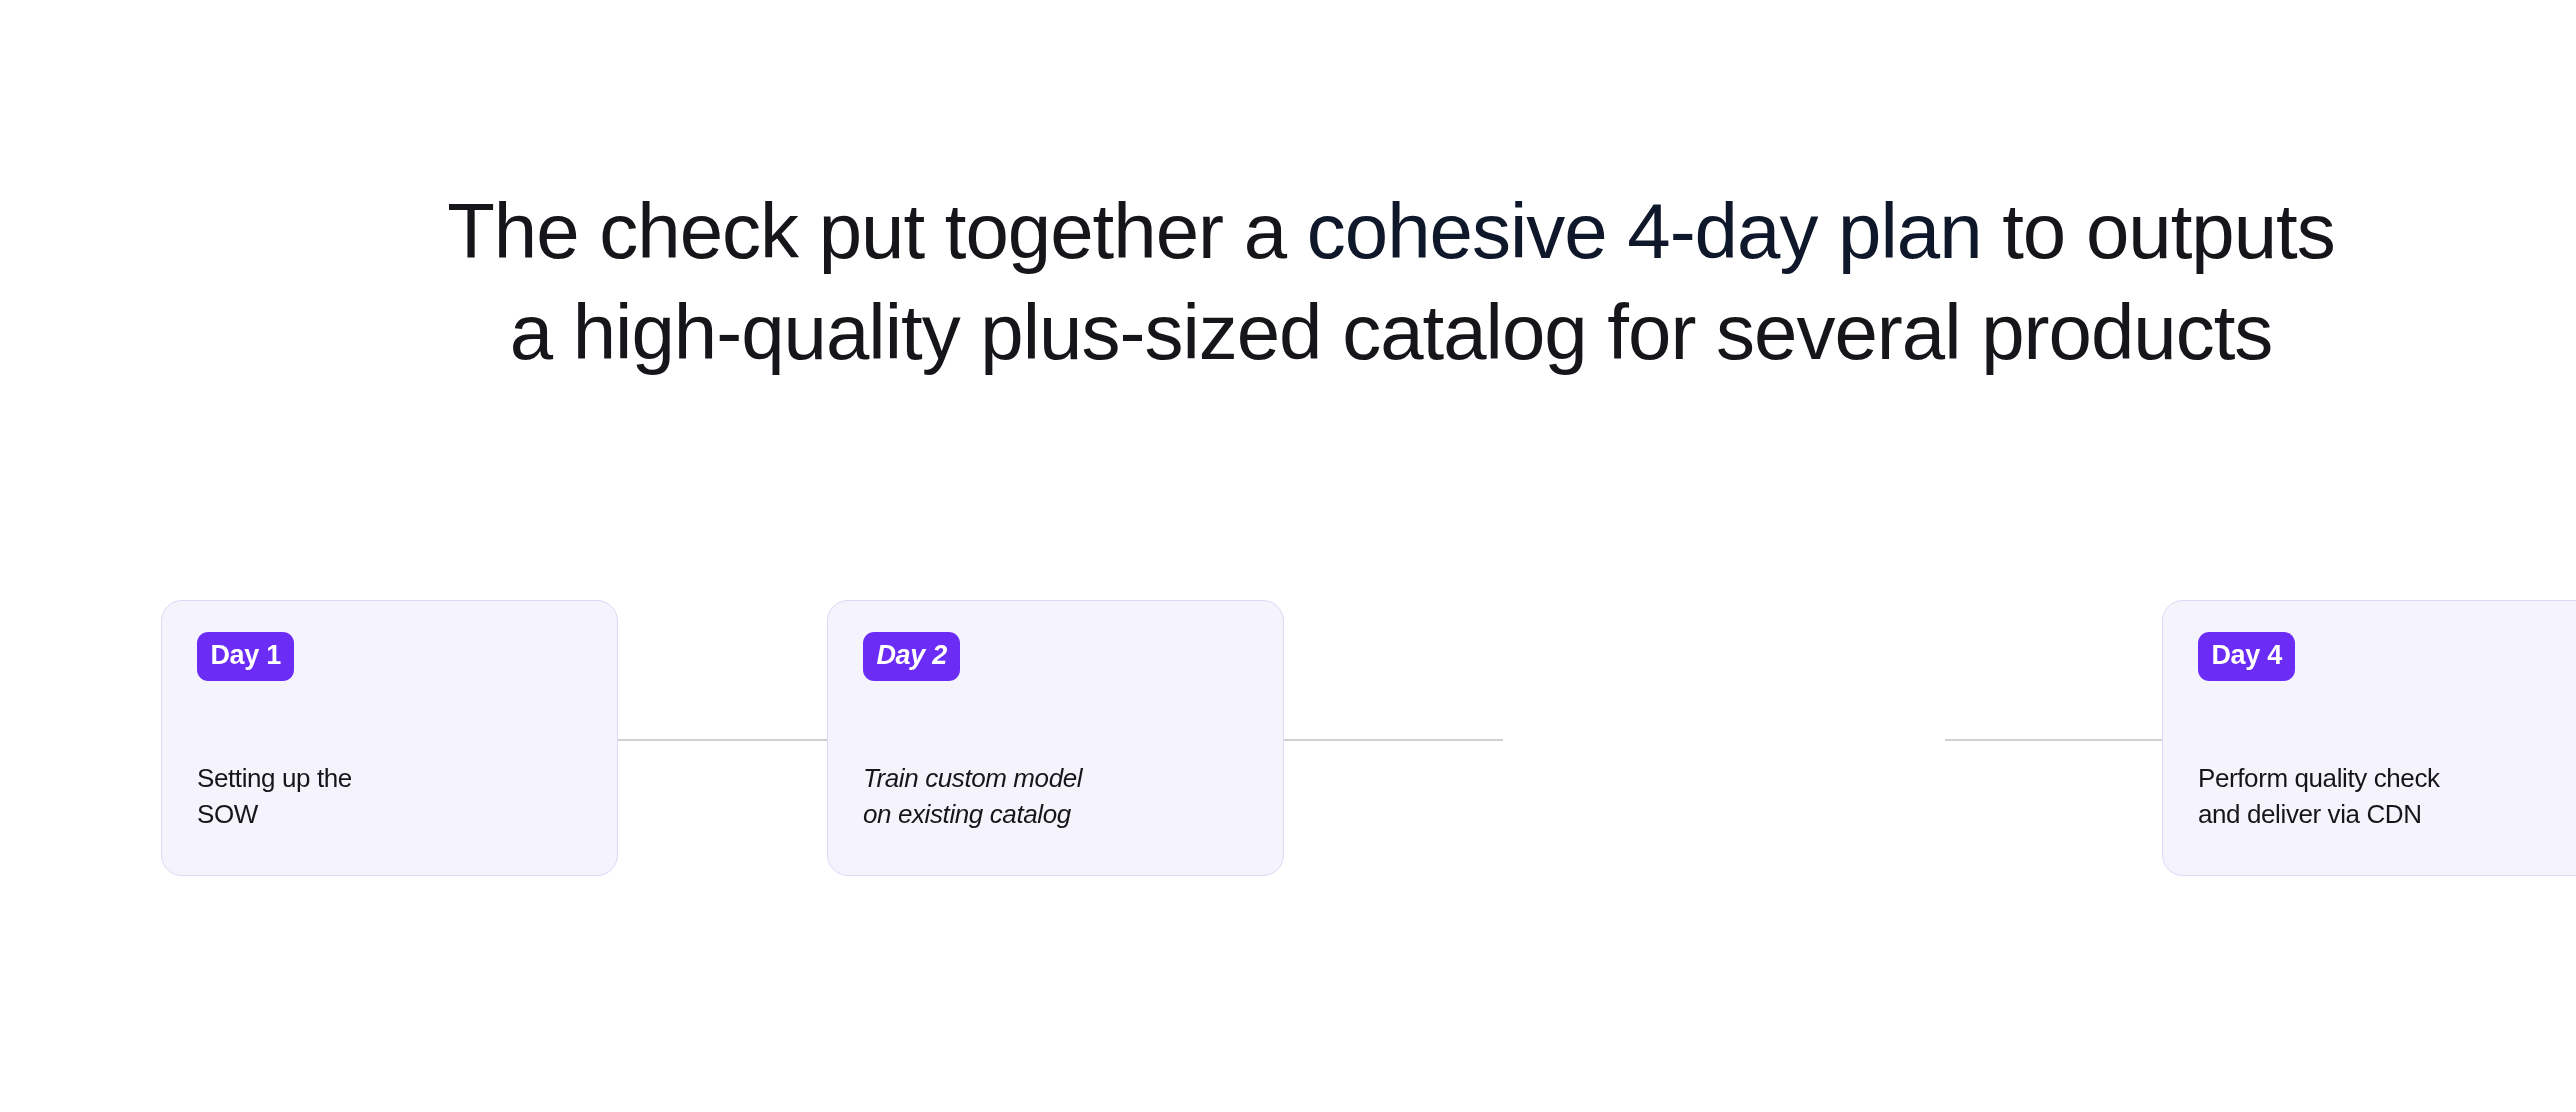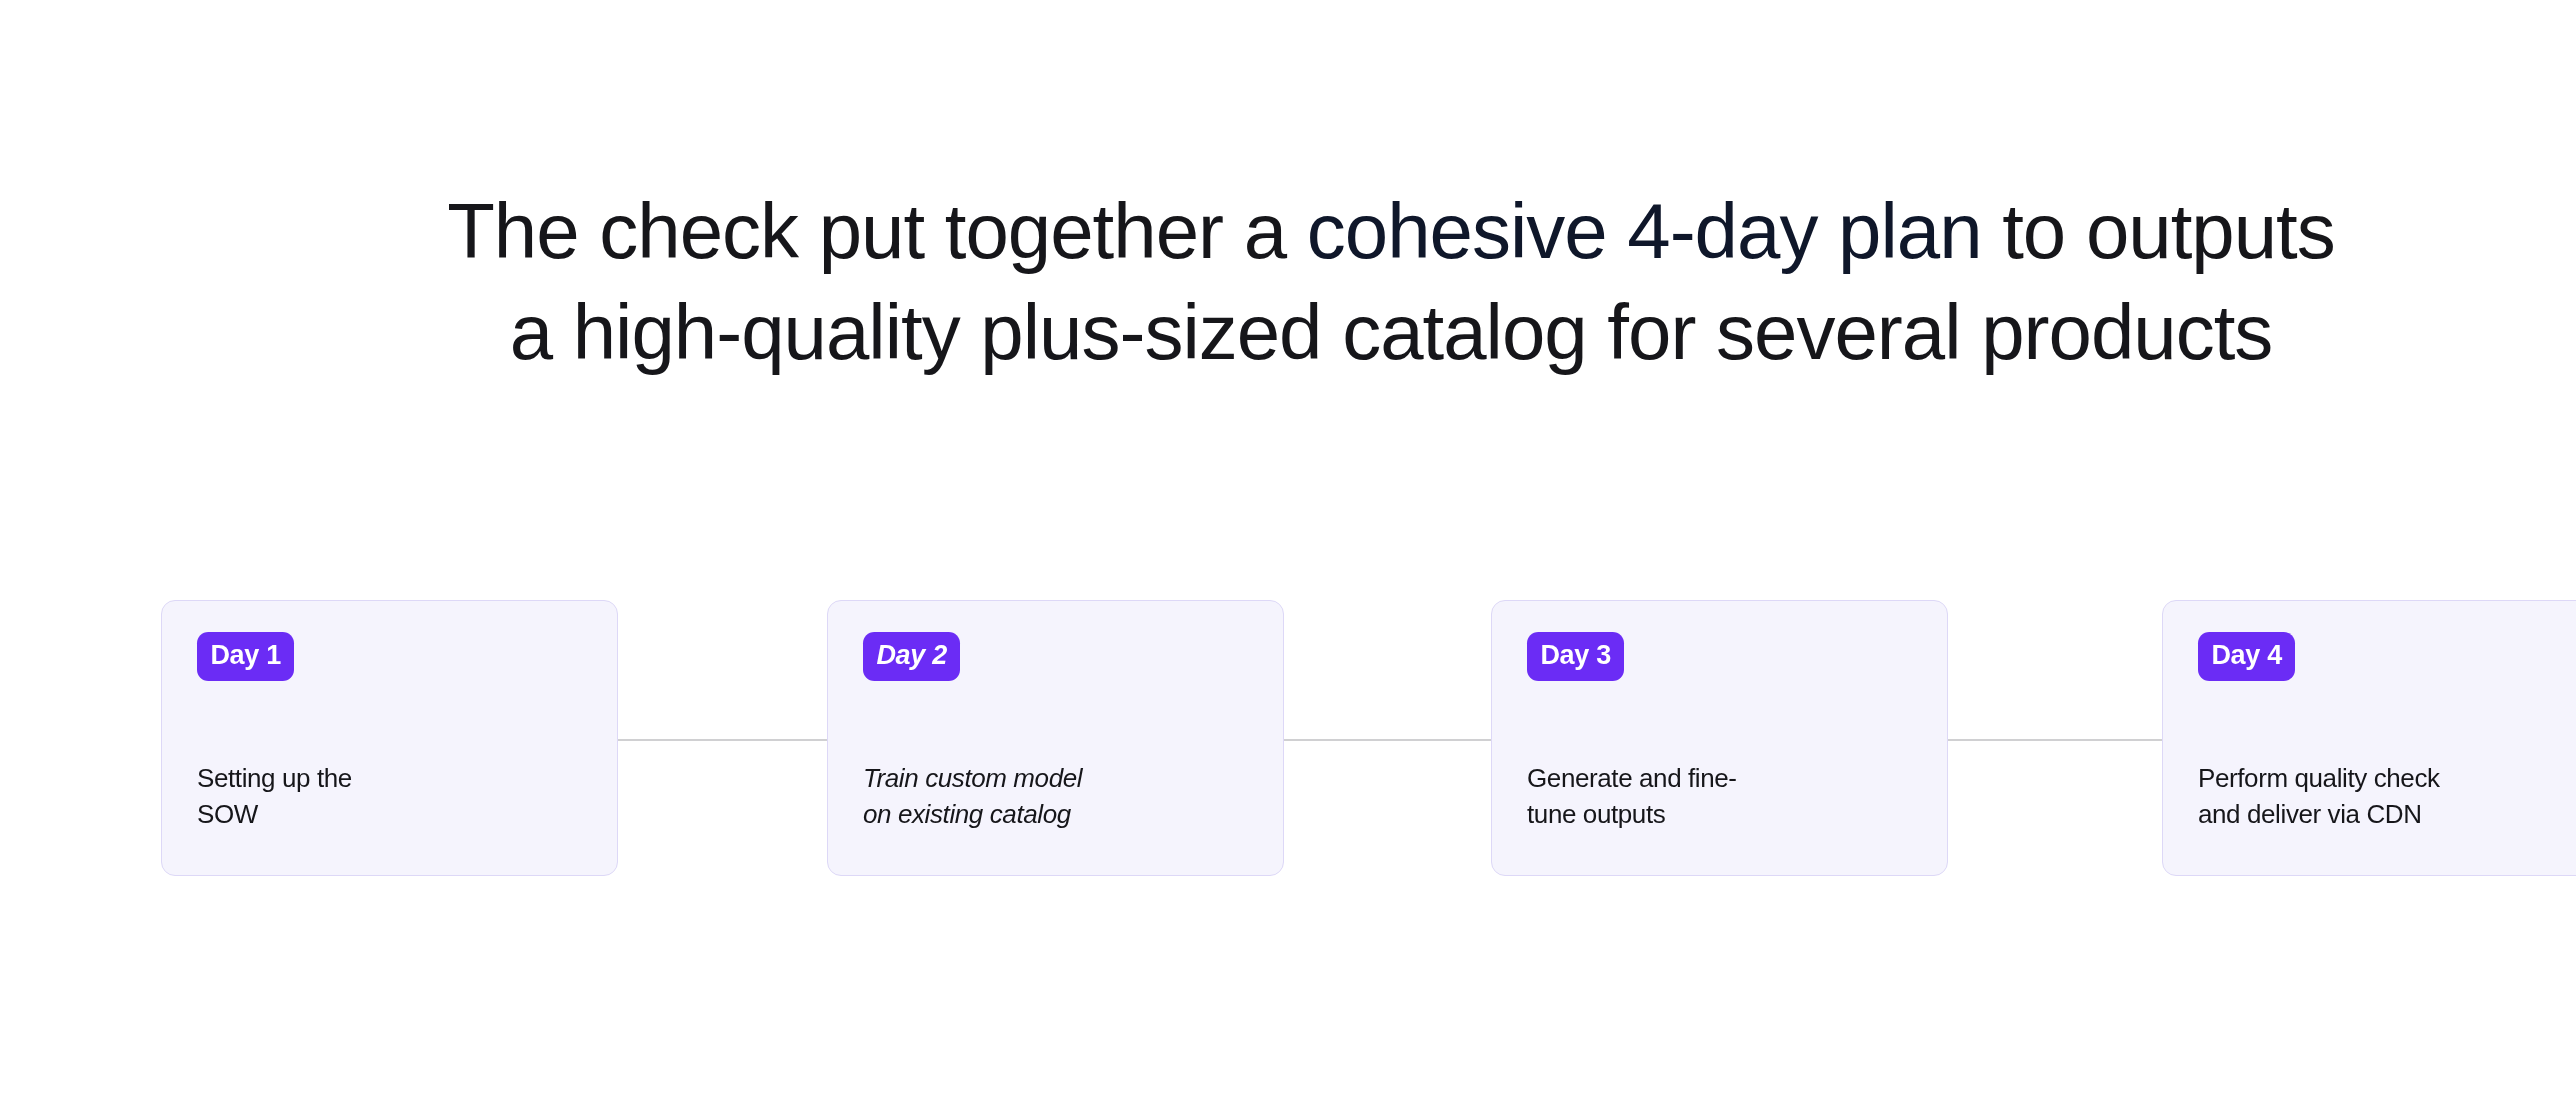--- a/index.html
+++ b/index.html
@@ -69,21 +69,21 @@
   .connector.c3 { left: 1784px; width: 223px; }
 
   .card {
     position: absolute;
     top: 0;
     width: 457px;
     height: 276px;
     box-sizing: border-box;
     background: #f5f4fd;
     border: 1.5px solid #ddd8f7;
-    border-radius: 14px;
+    border-radius: 21px;
     z-index: 1;
     padding: 31px 21px 29px 35px;
     display: flex;
     flex-direction: column;
   }
   .card.card1 { left: 0px; }
   .card.card2 { left: 666px; font-style: italic; }
   .card.card3 { left: 1330px; }
   .card.card4 { left: 2001px; width: 464px; }
 
@@ -138,26 +138,20 @@
 SOW</p>
     </div>
 
     <div class="card card2">
       <span class="badge">Day 2</span>
       <div class="card-spacer"></div>
       <p class="card-text">Train custom model
 on existing catalog</p>
     </div>
 
-    <div class="card card3">
-      <span class="badge">Day 3</span>
-      <div class="card-spacer"></div>
-      <p class="card-text">Generate and fine-
-tune outputs</p>
-    </div>
 
     <div class="card card4">
       <span class="badge">Day 4</span>
       <div class="card-spacer"></div>
       <p class="card-text">Perform quality check
 and deliver via CDN</p>
     </div>
 
   </div>
 

